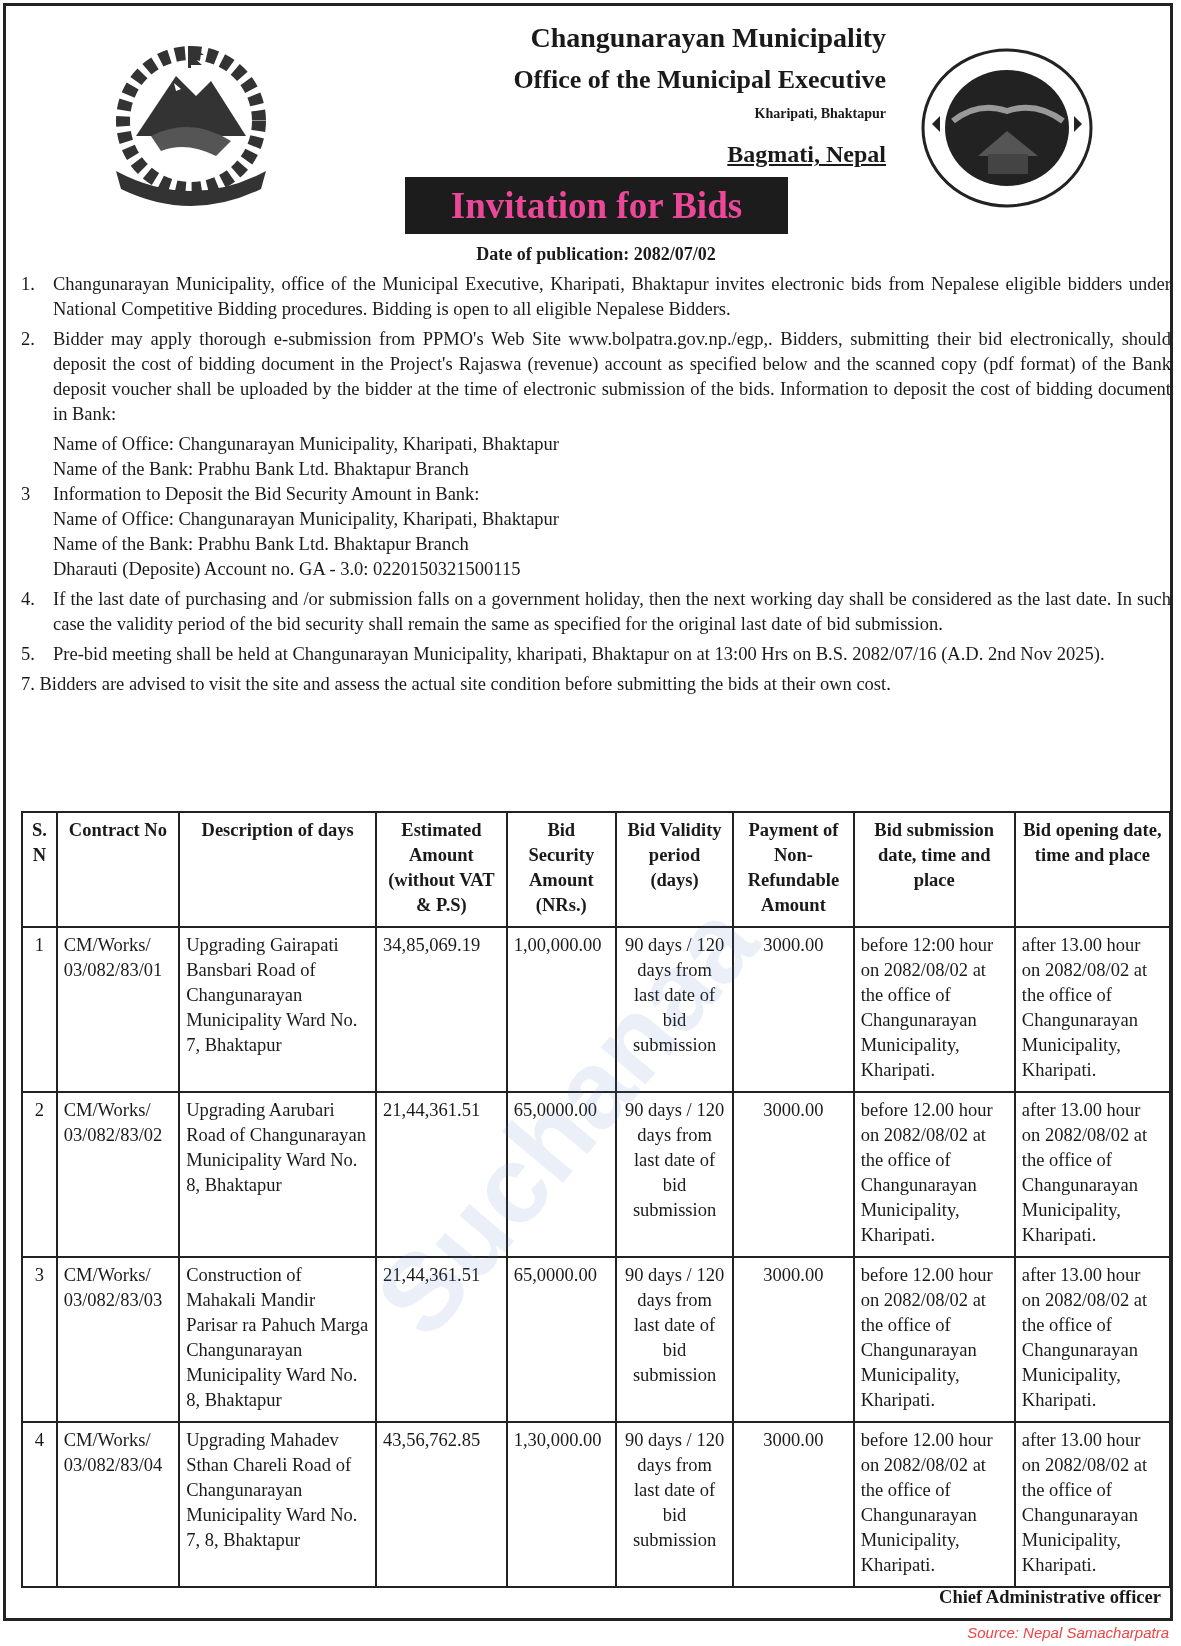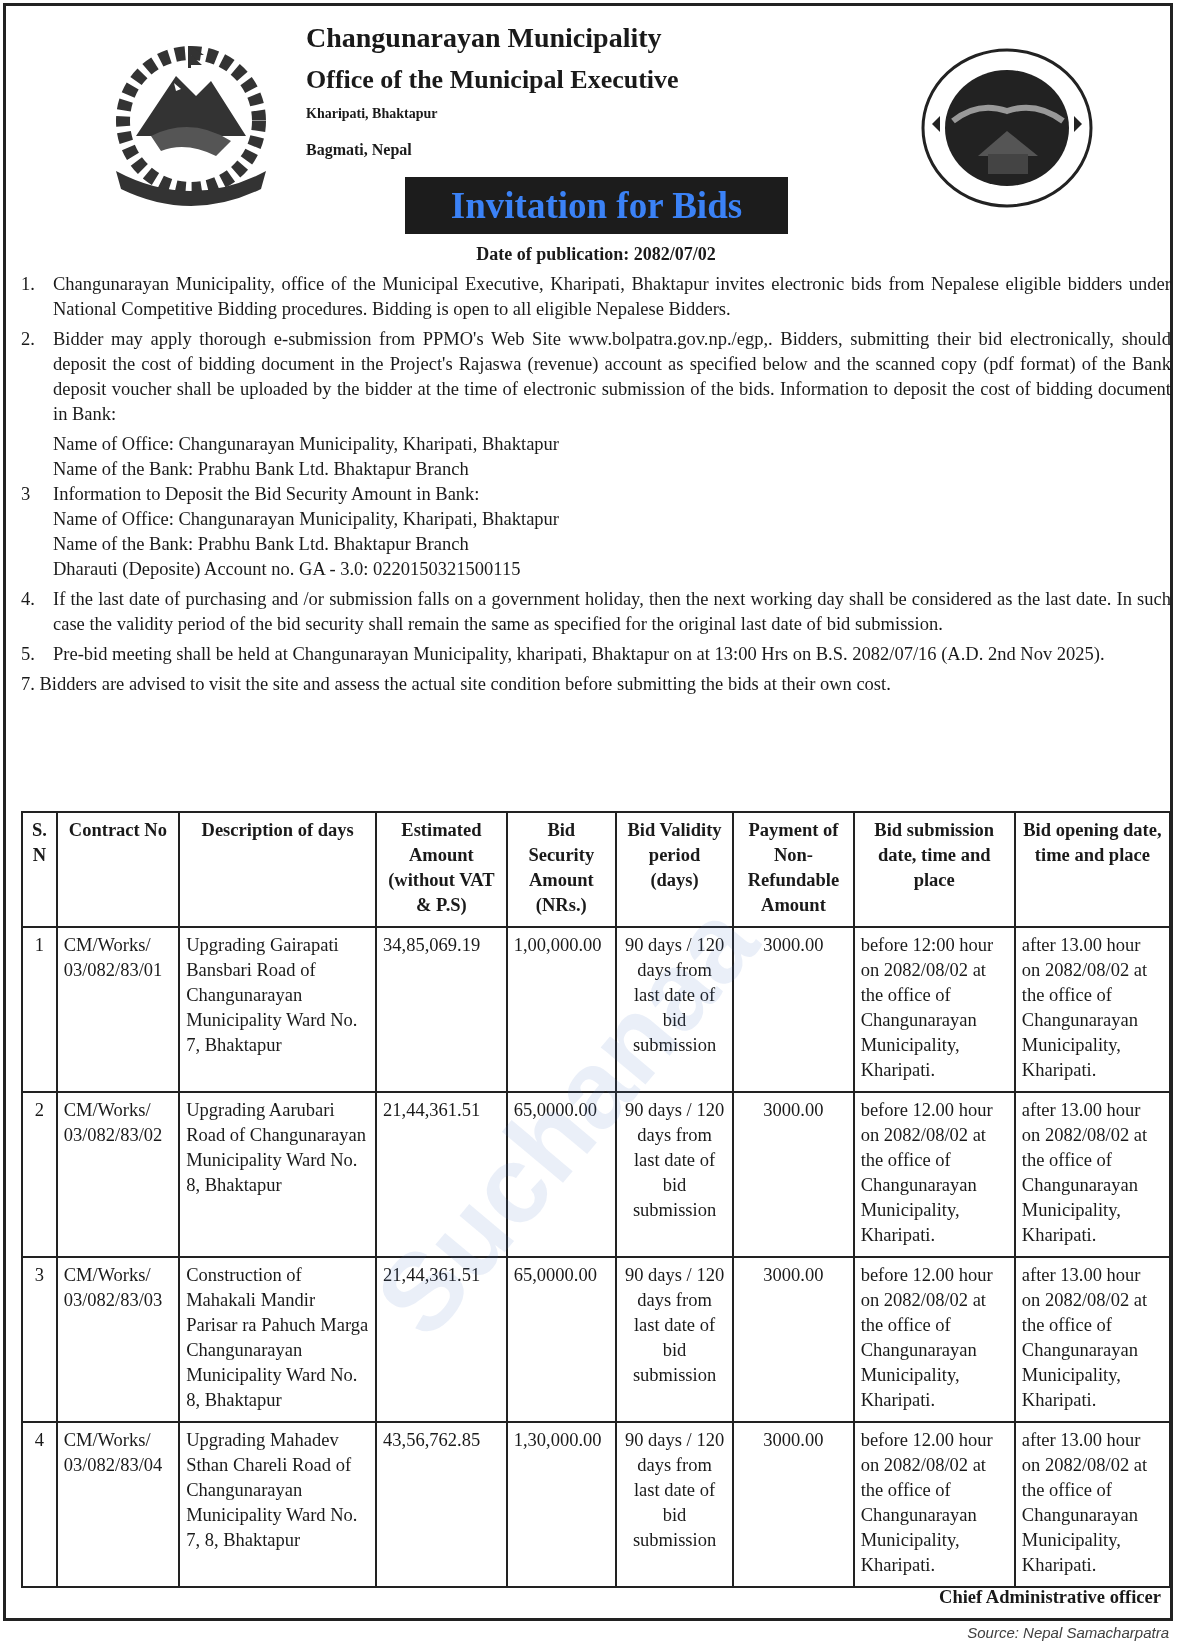--- a/index.html
+++ b/index.html
@@ -1,40 +1,40 @@
 <!DOCTYPE html>
 <html><head>
 <meta charset="utf-8">
 <style>
   html, body { margin: 0; padding: 0; background: #ffffff; }
   body { width: 1181px; height: 1646px; position: relative; overflow: hidden; font-family: "Liberation Serif", "DejaVu Serif", serif; color: #1a1a1a; }
   .frame { position: absolute; left: 3px; top: 3px; width: 1170px; height: 1618px; border: 3px solid #222; box-sizing: border-box; }
   .header { position: absolute; left: 0; top: 0; width: 1170px; height: 250px; }
   .emblem { position: absolute; left: 90px; top: 35px; width: 190px; height: 165px; }
   .seal { position: absolute; left: 912px; top: 40px; width: 178px; height: 165px; }
-  .htext { position: absolute; left: 300px; width: 580px; text-align: left; font-weight: bold; }
+  .htext { position: absolute; left: 300px; width: 580px; text-align: right; font-weight: bold; }
   .h1 { top: 16px; font-size: 28px; }
   .h2 { top: 59px; font-size: 26px; }
   .h3 { top: 100px; font-size: 14px; }
-  .h4 { top: 135px; font-size: 16px; }
-  .title-box { position: absolute; left: 399px; top: 171px; width: 383px; height: 57px; background: #1c1c1c; color: #3b82f6; font-size: 37px; font-weight: bold; text-align: center; line-height: 57px; }
+  .h4 { top: 135px; font-size: 24px; text-decoration: underline; }
+  .title-box { position: absolute; left: 399px; top: 171px; width: 383px; height: 57px; background: #1c1c1c; color: #ec4899; font-size: 37px; font-weight: bold; text-align: center; line-height: 57px; }
   .pubdate { position: absolute; left: 300px; top: 238px; width: 580px; text-align: center; font-weight: bold; font-size: 18px; }
   .body-text { position: absolute; left: 15px; top: 266px; width: 1150px; font-size: 18.5px; line-height: 25px; }
   .para { display: flex; margin-bottom: 5px; }
   .para .num { width: 32px; flex: none; }
   .para .txt { flex: 1; text-align: justify; }
   .indent { padding-left: 32px; }
   .para-flat { margin-bottom: 5px; }
   table.bids { position: absolute; left: 15px; top: 805px; width: 1150px; border-collapse: collapse; font-size: 18.5px; line-height: 25px; }
   table.bids th, table.bids td { border: 2px solid #222; vertical-align: top; padding: 5px 6px 8px 6px; }
   table.bids th { font-weight: bold; text-align: center; font-size: 18.5px; }
   td.c { text-align: center; }
   td.sn { text-align: center; width: 18px; }
   .signoff { position: absolute; right: 20px; top: 1587px; font-weight: bold; font-size: 18.5px; }
-  .source { position: absolute; right: 12px; top: 1624px; font-family: "Liberation Sans", "DejaVu Sans", sans-serif; font-style: italic; font-size: 15px; color: #404040; }
+  .source { position: absolute; right: 12px; top: 1624px; font-family: "Liberation Sans", "DejaVu Sans", sans-serif; font-style: italic; font-size: 15px; color: #ef4444; }
   .watermark { position: absolute; left: 300px; top: 1050px; font-family: "Liberation Sans", sans-serif; font-weight: bold; font-size: 110px; color: rgba(80,120,200,0.12); transform: rotate(-50deg); pointer-events: none; }
 </style>
 </head>
 <body>
 
 <div class="frame">
 
   <div class="header">
     <svg class="emblem" viewBox="0 0 190 165">
       <circle cx="95" cy="80" r="68" fill="none" stroke="#333" stroke-width="14" stroke-dasharray="10 6"></circle>

